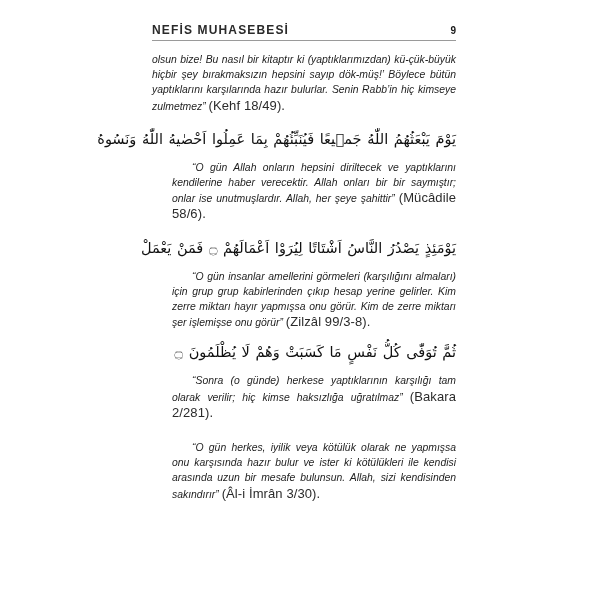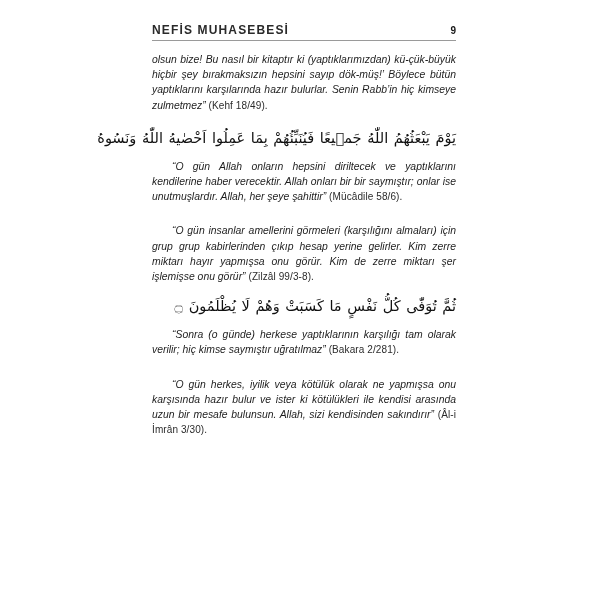--- a/index.html
+++ b/index.html
@@ -64,28 +64,29 @@
     font-style: italic;
     font-size: 10.4px;
     line-height: 15.2px;
     text-align: justify;
     text-justify: inter-word;
     color: #1d1d1d;
     hyphens: manual;
   }
   p.para.indented {
     text-indent: 20px;
+    margin-left: 20px;
   }
   p.para.quote {
     font-style: italic;
   }
 
   .cite {
     font-style: normal;
-    font-size: 10px;
+    font-size: 13px;
     letter-spacing: 0.1px;
     color: #2b2b2b;
   }
 
   
   .arabic {
     direction: rtl;
     text-align: right;
     font-family: "DejaVu Sans", sans-serif;
     font-size: 14.5px;
@@ -125,35 +126,36 @@
         <span class="aline">يَوْمَ يَبْعَثُهُمُ اللّٰهُ جَمٖيعًا فَيُنَبِّئُهُمْ بِمَا عَمِلُوا اَحْصٰيهُ اللّٰهُ وَنَسُوهُ</span>
       </div>
 
       <div class="sp-after-arabic"></div>
 
       <p class="para quote indented"><span>“O gün Allah onların hepsini diriltecek ve yaptıklarını kendilerine haber verecektir. Allah onları bir bir saymıştır; onlar ise unutmuşlardır. Allah, her şeye şahittir” </span><span class="cite">(Mücâdile 58/6).</span></p>
 
       <div class="sp-after-para"></div>
 
       <div class="arabic">
+        <span class="aline">يَوْمَئِذٍ يَصْدُرُ النَّاسُ اَشْتَاتًا لِيُرَوْا اَعْمَالَهُمْ ۝ فَمَنْ يَعْمَلْ</span>
       </div>
 
       <div class="sp-after-arabic"></div>
 
       <p class="para quote indented"><span>“O gün insanlar amellerini görmeleri (karşılığını almaları) için grup grup kabirlerinden çıkıp hesap yerine gelirler. Kim zerre miktarı hayır yapmışsa onu görür. Kim de zerre miktarı şer işlemişse onu görür” </span><span class="cite">(Zilzâl 99/3-8).</span></p>
 
       <div class="sp-tight"></div>
 
       <div class="arabic">
         <span class="aline">ثُمَّ تُوَفّٰى كُلُّ نَفْسٍ مَا كَسَبَتْ وَهُمْ لَا يُظْلَمُونَ ۝</span>
       </div>
 
       <div class="sp-after-arabic"></div>
 
-      <p class="para quote indented"><span>“Sonra (o günde) herkese yaptıklarının karşılığı tam olarak verilir; hiç kimse saymıştır uğratılmaz” </span><span class="cite">(Bakara 2/281).</span></p>
+      <p class="para quote indented"><span>“Sonra (o günde) herkese yaptıklarının karşılığı tam olarak verilir; hiç kimse haksızlığa uğratılmaz” </span><span class="cite">(Bakara 2/281).</span></p>
 
       <div class="sp-after-para"></div>
 
       <div class="arabic">
       </div>
 
       <div class="sp-after-arabic"></div>
 
       <p class="para quote indented"><span>“O gün herkes, iyilik veya kötülük olarak ne yapmışsa onu karşısında hazır bulur ve ister ki kötülükleri ile kendisi arasında uzun bir mesafe bulunsun. Allah, sizi kendisinden sakındırır” </span><span class="cite">(Âl-i İmrân 3/30).</span></p>
 

